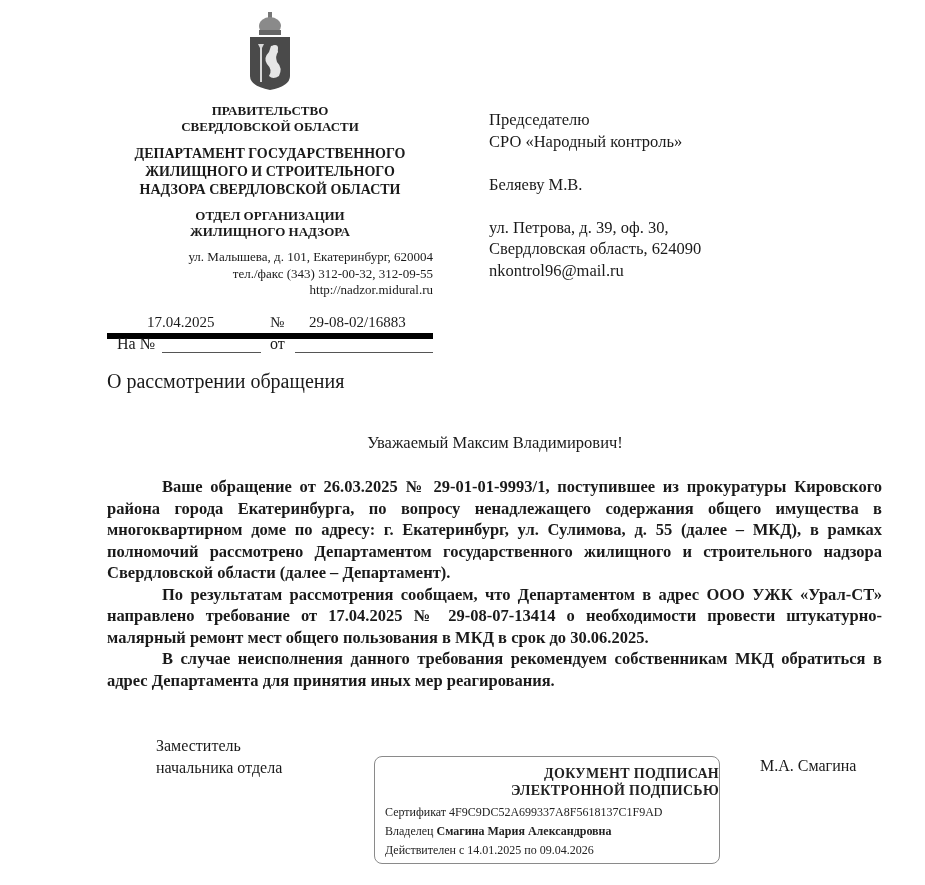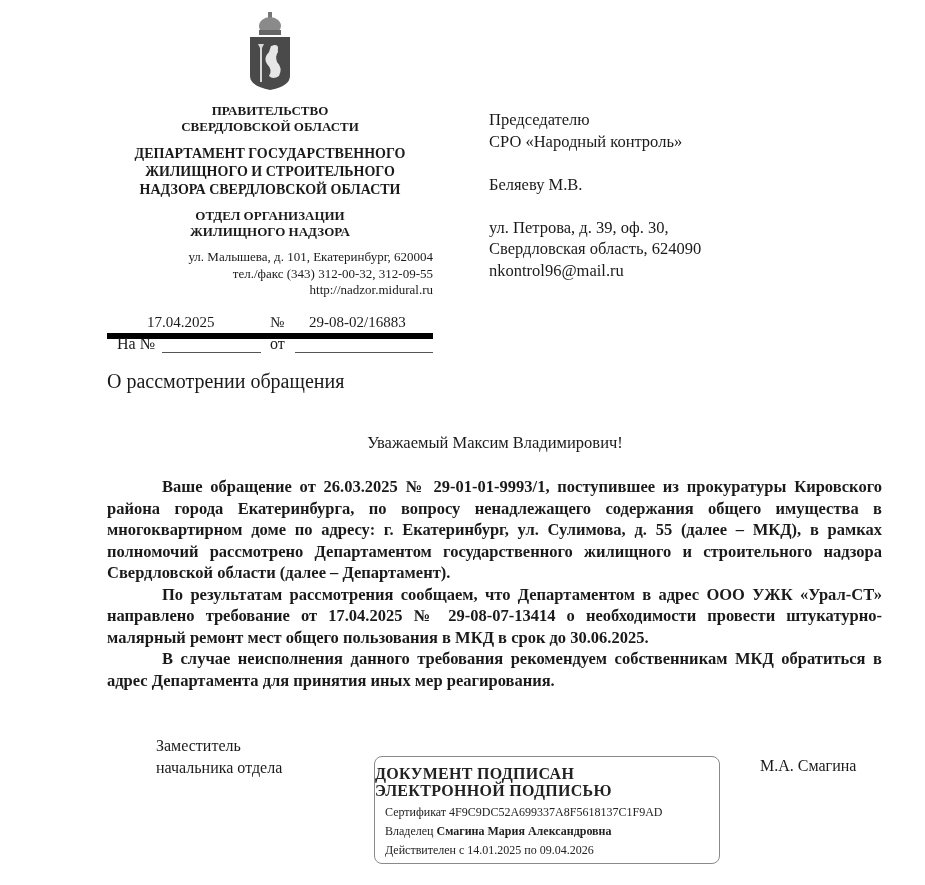--- a/index.html
+++ b/index.html
@@ -32,21 +32,21 @@
 
   .body { left: 107px; width: 775px; top: 476px; font-size: 16.5px; line-height: 21.5px;
           text-align: justify; }
   .body p { margin: 0; text-indent: 55px; font-weight: bold; }
 
   .sig-left { left: 125px; top: 735px; font-size: 16px; line-height: 22px; margin-left: 31px; }
   .sig-right { left: 760px; top: 757px; font-size: 16px; }
 
   .stamp { left: 374px; top: 756px; width: 346px; height: 108px; border: 1px solid #8a8a8a;
            border-radius: 8px; box-sizing: border-box; font-size: 12px; color: #222; }
-  .stamp-title { text-align: left; font-weight: bold; font-size: 16px; line-height: 17px;
+  .stamp-title { text-align: right; font-weight: bold; font-size: 14px; line-height: 17px;
                  margin-top: 8px; letter-spacing: 0.3px; }
   .stamp-lines { margin-left: 10px; margin-top: 4px; line-height: 19px; }
   .stamp-lines b { font-weight: bold; }
 </style>
 </head>
 <body>
 
 <div class="abs emblem">
   <svg width="46" height="84" viewBox="0 0 46 84">
 

